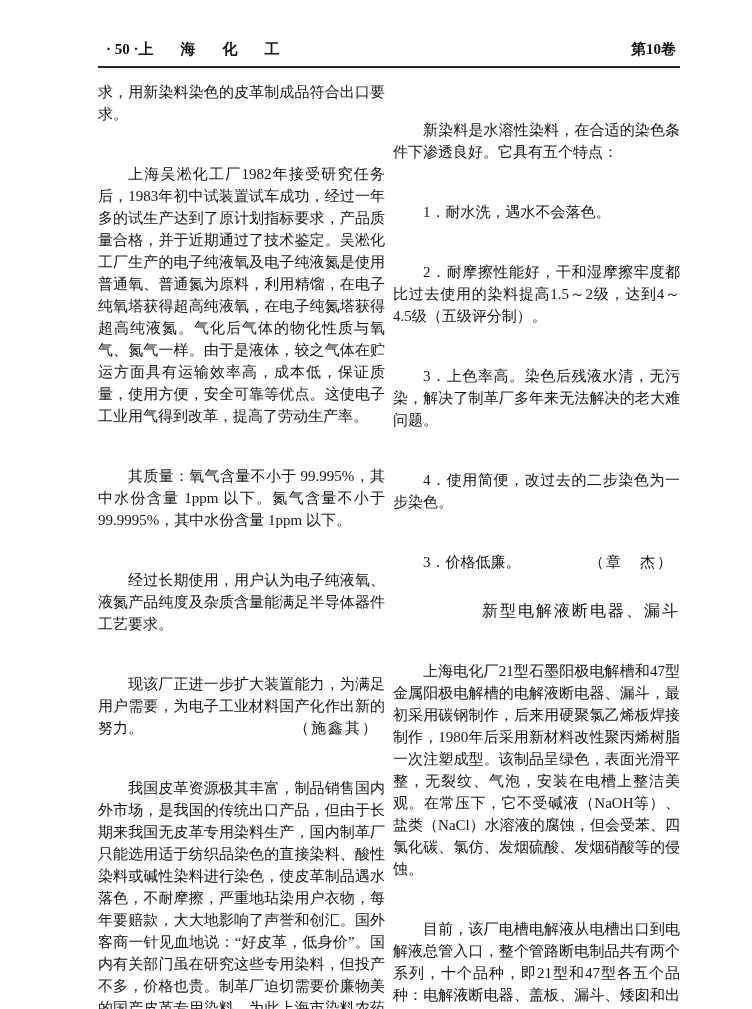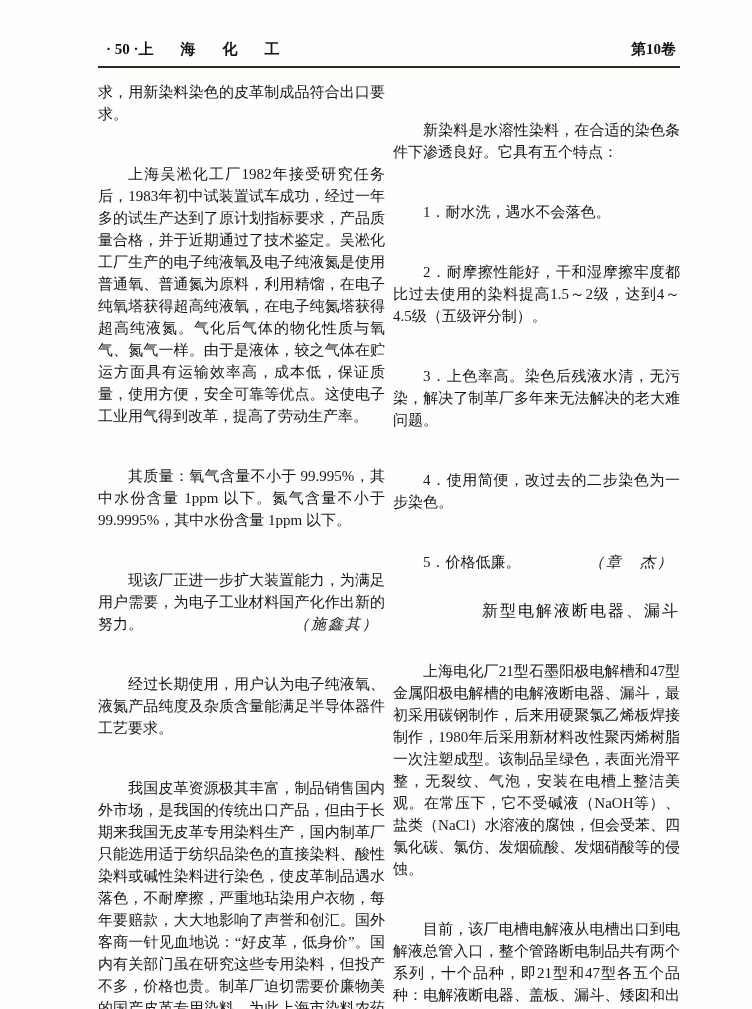--- a/index.html
+++ b/index.html
@@ -40,21 +40,20 @@
   .section-heading {
     font-family:"Liberation Sans","DejaVu Sans",sans-serif;
     font-weight:normal;
     font-size:16px;
     letter-spacing:2px;
     text-align:right;
     margin:27px 0 19px 0;
   }
   .sig {
     float:right;
-    font-style:italic;
     letter-spacing:2px;
     padding-right:6px;
   }
 </style>
 </head>
 <body>
 
 <div class="page">
 
   <div class="page-header">
@@ -62,38 +61,38 @@
     <span class="center">上　海　化　工</span>
     <span>第10卷</span>
   </div>
 
   <div class="columns">
 
     <div class="col">
       <p>求，用新染料染色的皮革制成品符合出口要求。</p>
       <p class="indent">上海吴淞化工厂1982年接受研究任务后，1983年初中试装置试车成功，经过一年多的试生产达到了原计划指标要求，产品质量合格，并于近期通过了技术鉴定。吴淞化工厂生产的电子纯液氧及电子纯液氮是使用普通氧、普通氮为原料，利用精馏，在电子纯氧塔获得超高纯液氧，在电子纯氮塔获得超高纯液氮。气化后气体的物化性质与氧气、氮气一样。由于是液体，较之气体在贮运方面具有运输效率高，成本低，保证质量，使用方便，安全可靠等优点。这使电子工业用气得到改革，提高了劳动生产率。</p>
       <p class="indent">其质量：氧气含量不小于 99.995%，其中水份含量 1ppm 以下。氮气含量不小于 99.9995%，其中水份含量 1ppm 以下。</p>
+      <p class="indent">经过长期使用，用户认为电子纯液氧、液氮产品纯度及杂质含量能满足半导体器件工艺要求。</p>
       <p class="indent">
         <span>现该厂正进一步扩大装置能力，为满足用户需要，为电子工业材料国产化作出新的努力。</span>
         <span class="sig">（施鑫其）</span>
       </p>
-      <p class="indent">经过长期使用，用户认为电子纯液氧、液氮产品纯度及杂质含量能满足半导体器件工艺要求。</p>
 
 
       <p class="indent">我国皮革资源极其丰富，制品销售国内外市场，是我国的传统出口产品，但由于长期来我国无皮革专用染料生产，国内制革厂只能选用适于纺织品染色的直接染料、酸性染料或碱性染料进行染色，使皮革制品遇水落色，不耐摩擦，严重地玷染用户衣物，每年要赔款，大大地影响了声誉和创汇。国外客商一针见血地说：“好皮革，低身价”。国内有关部门虽在研究这些专用染料，但投产不多，价格也贵。制革厂迫切需要价廉物美的国产皮革专用染料。为此上海市染料农药工业公司染化十厂的工程技术人员在上海红光制革厂的密切配合和大力支持下，经过近一年努力，已研制成功用</p>
     </div>
 
     <div class="col">
       <p class="indent">新染料是水溶性染料，在合适的染色条件下渗透良好。它具有五个特点：</p>
       <p class="indent">1．耐水洗，遇水不会落色。</p>
       <p class="indent">2．耐摩擦性能好，干和湿摩擦牢度都比过去使用的染料提高1.5～2级，达到4～4.5级（五级评分制）。</p>
       <p class="indent">3．上色率高。染色后残液水清，无污染，解决了制革厂多年来无法解决的老大难问题。</p>
       <p class="indent">4．使用简便，改过去的二步染色为一步染色。</p>
       <p class="indent">
-        <span>5．价格低廉。</span>
+        <span>3．价格低廉。</span>
         <span class="sig">（章　杰）</span>
       </p>
 
       <h2 class="section-heading">新型电解液断电器、漏斗</h2>
 
       <p class="indent">上海电化厂21型石墨阳极电解槽和47型金属阳极电解槽的电解液断电器、漏斗，最初采用碳钢制作，后来用硬聚氯乙烯板焊接制作，1980年后采用新材料改性聚丙烯树脂一次注塑成型。该制品呈绿色，表面光滑平整，无裂纹、气泡，安装在电槽上整洁美观。在常压下，它不受碱液（NaOH等）、盐类（NaCl）水溶液的腐蚀，但会受苯、四氯化碳、氯仿、发烟硫酸、发烟硝酸等的侵蚀。</p>
       <p class="indent">目前，该厂电槽电解液从电槽出口到电解液总管入口，整个管路断电制品共有两个系列，十个品种，即21型和47型各五个品种：电解液断电器、盖板、漏斗、矮囱和出口管（俗称鹅头颈）。21型系列适用16～28型电</p>
     </div>
 
   </div>

